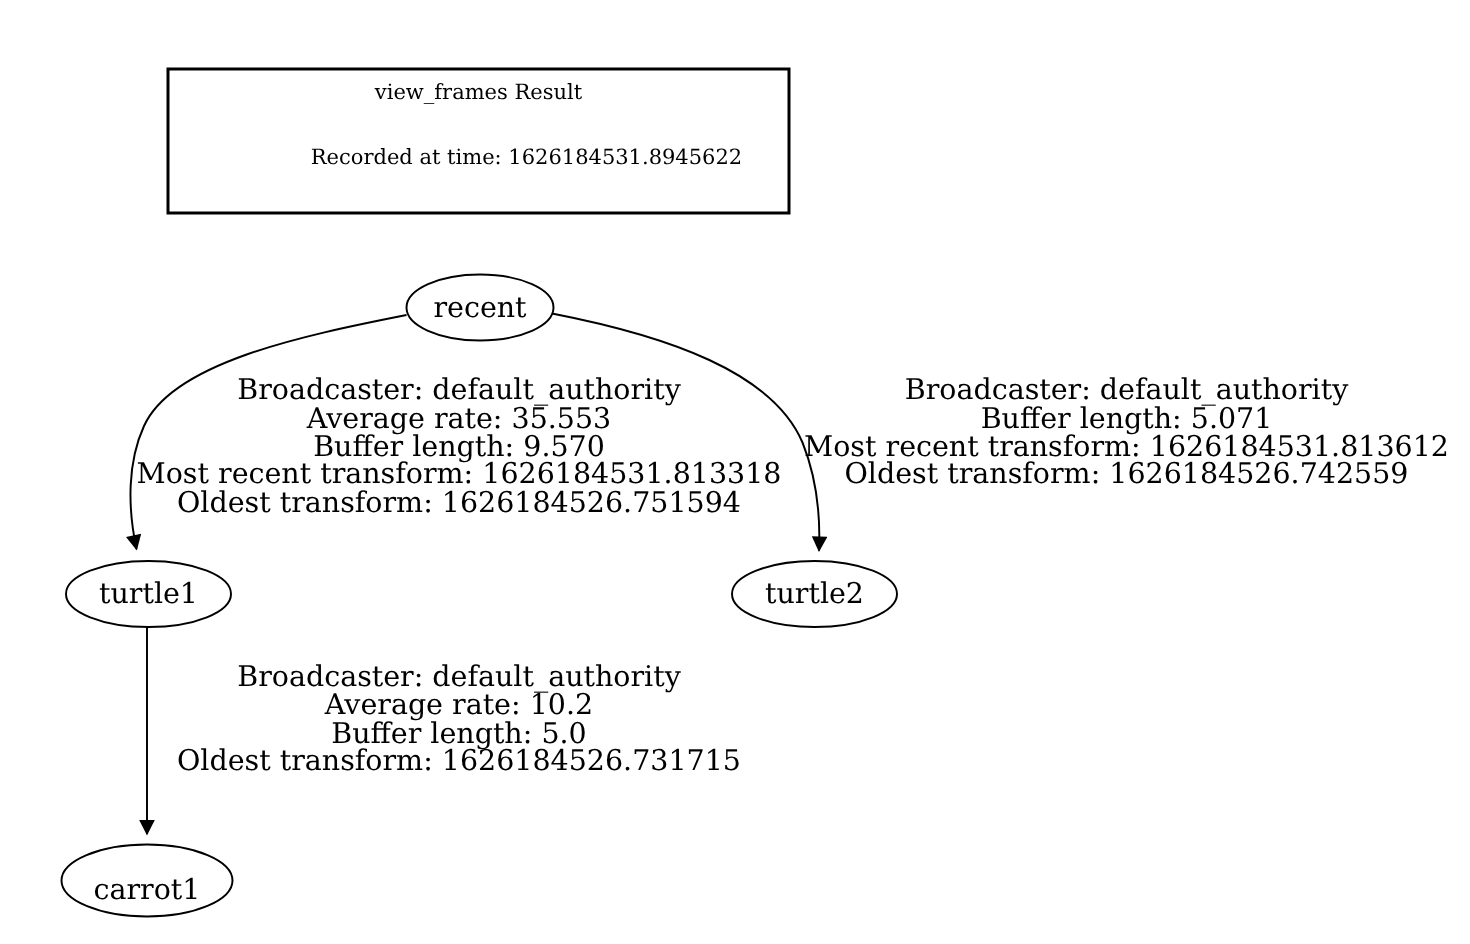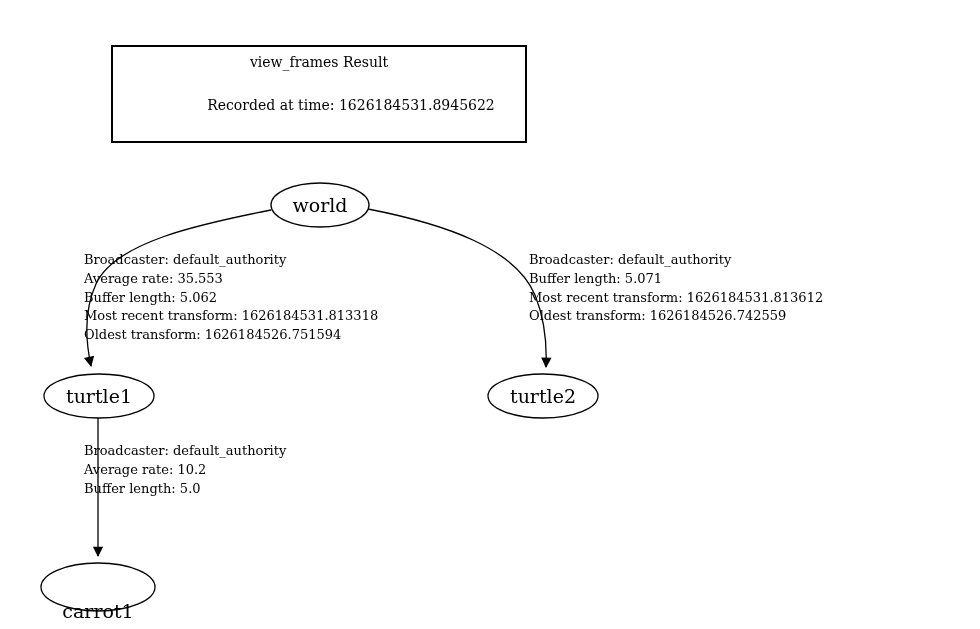--- a/index.html
+++ b/index.html
@@ -48,26 +48,26 @@
     position: absolute;
     width: 140px;
     text-align: center;
     font-size: 19px;
     line-height: 19px;
     white-space: nowrap;
   }
   #label-world   { left: 250px; top: 196px; }
   #label-turtle1 { left:  29px; top: 387px; }
   #label-turtle2 { left: 473px; top: 387px; }
-  #label-carrot1 { left:  28px; top: 584px; margin-top: 18px; }
+  #label-carrot1 { left:  28px; top: 584px; }
   .edge-label {
     position: absolute;
     width: 444px;
-    text-align: left;
-    font-size: 13px;
+    text-align: center;
+    font-size: 19px;
     line-height: 18.8px;
     white-space: nowrap;
   }
   #edge-label-left   { left:  84px; top: 251px; }
   #edge-label-right  { left: 529px; top: 251px; }
   #edge-label-bottom { left:  84px; top: 442px; }
 </style>
 </head>
 <body>
 
@@ -87,39 +87,40 @@
     <path d="M 271 210 C 200 224 115 242 96 284 C 85 308 85 338 91 366" fill="none" stroke="#000000" stroke-width="1.3" marker-end="url(#arrow)"></path>
     <path d="M 368 209 C 445 224 515 248 535 295 C 545 320 547 344 546 367" fill="none" stroke="#000000" stroke-width="1.3" marker-end="url(#arrow)"></path>
     <path d="M 98 418 L 98 556" fill="none" stroke="#000000" stroke-width="1.3" marker-end="url(#arrow)"></path>
 
     <ellipse cx="320" cy="205" rx="49" ry="22" fill="#ffffff" stroke="#000000" stroke-width="1.3"></ellipse>
     <ellipse cx="99" cy="396" rx="55" ry="22" fill="#ffffff" stroke="#000000" stroke-width="1.3"></ellipse>
     <ellipse cx="543" cy="396" rx="55" ry="22" fill="#ffffff" stroke="#000000" stroke-width="1.3"></ellipse>
     <ellipse cx="98" cy="587" rx="57" ry="24" fill="#ffffff" stroke="#000000" stroke-width="1.3"></ellipse>
   </svg>
 
-  <div class="node-label" id="label-world">world</div>
+  <div class="node-label" id="label-world">recent</div>
   <div class="node-label" id="label-turtle1">turtle1</div>
   <div class="node-label" id="label-turtle2">turtle2</div>
   <div class="node-label" id="label-carrot1">carrot1</div>
 
   <div class="edge-label" id="edge-label-left">
     <div>Broadcaster: default_authority</div>
     <div>Average rate: 35.553</div>
-    <div>Buffer length: 5.062</div>
+    <div>Buffer length: 9.570</div>
     <div>Most recent transform: 1626184531.813318</div>
     <div>Oldest transform: 1626184526.751594</div>
   </div>
 
   <div class="edge-label" id="edge-label-right">
     <div>Broadcaster: default_authority</div>
     <div>Buffer length: 5.071</div>
     <div>Most recent transform: 1626184531.813612</div>
     <div>Oldest transform: 1626184526.742559</div>
   </div>
 
   <div class="edge-label" id="edge-label-bottom">
     <div>Broadcaster: default_authority</div>
     <div>Average rate: 10.2</div>
     <div>Buffer length: 5.0</div>
+    <div>Oldest transform: 1626184526.731715</div>
   </div>
 
 </div>
 
 </body></html>

